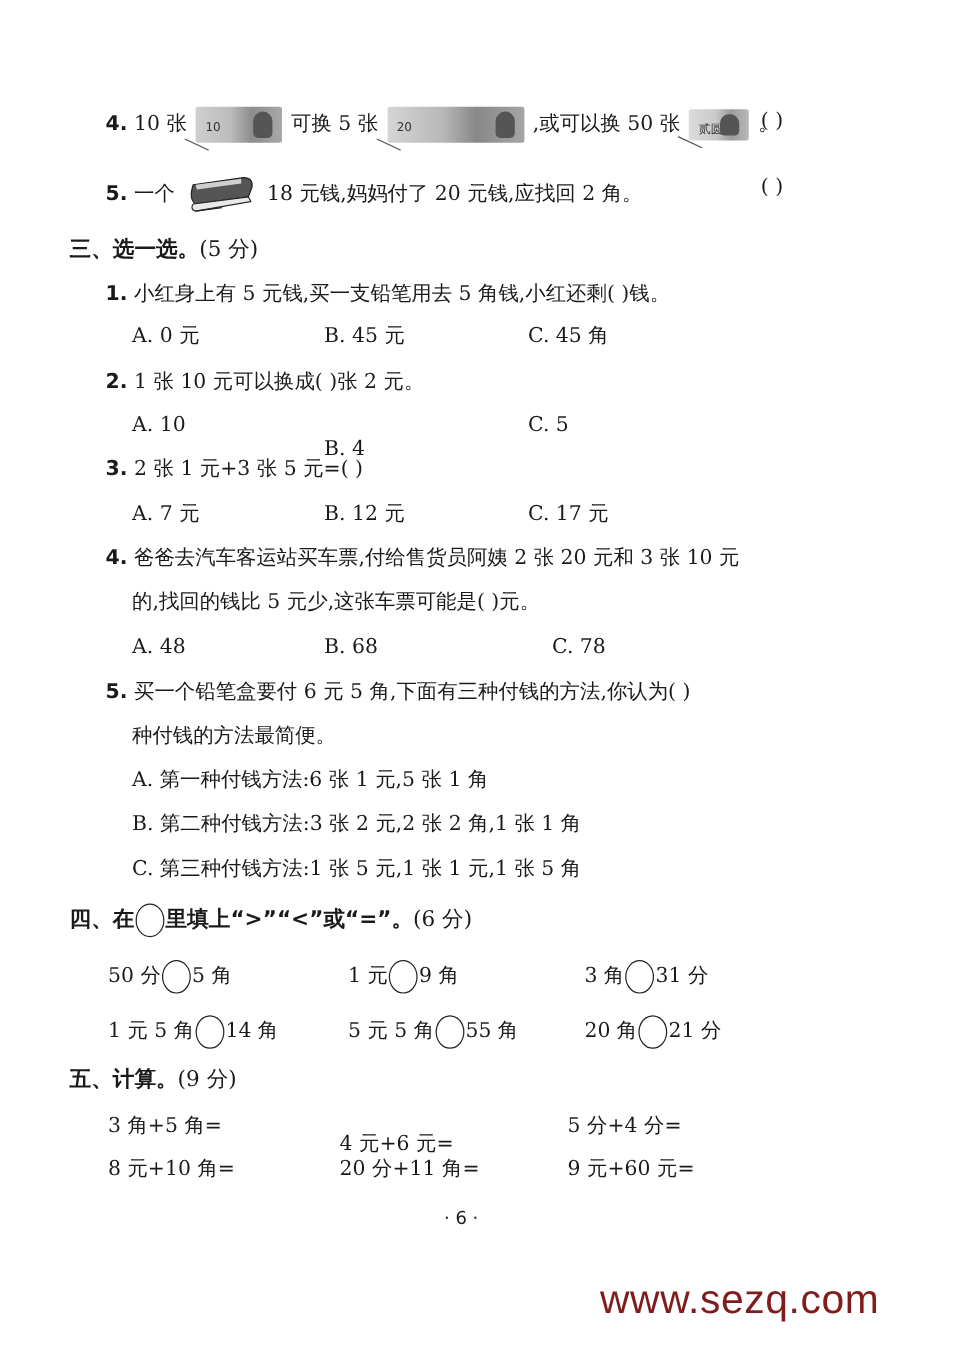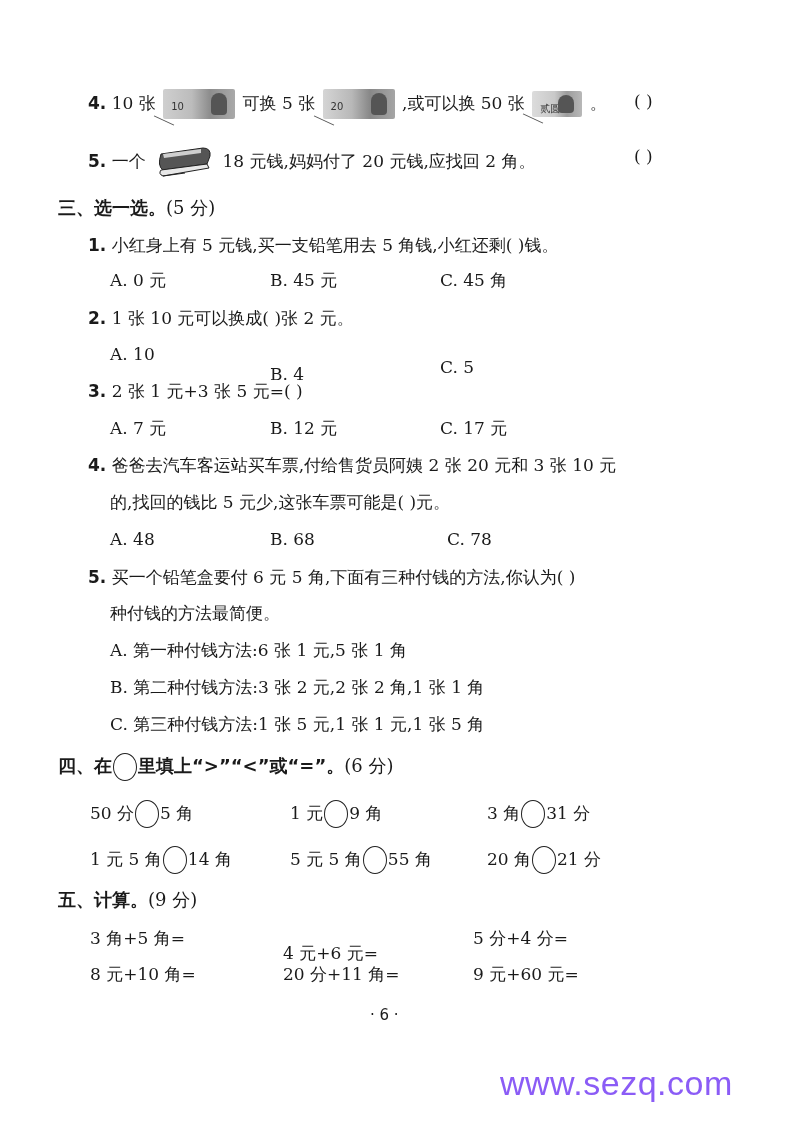--- a/index.html
+++ b/index.html
@@ -7,30 +7,30 @@
          font-family: "DejaVu Serif", "Liberation Serif", serif; color: #1a1a1a; }
   .line { position: absolute; font-size: 17px; line-height: 24px; white-space: nowrap; }
   .qnum { font-weight: bold; font-family: "DejaVu Sans", "Liberation Sans", sans-serif; }
   .sec { position: absolute; font-size: 18px; line-height: 24px; white-space: nowrap; }
   .sec .title { font-weight: bold; font-family: "DejaVu Sans", "Liberation Sans", sans-serif; }
   .paren { position: absolute; font-size: 17px; line-height: 24px; }
   .opt { position: absolute; font-size: 17px; line-height: 24px; white-space: nowrap; }
   .note { display: inline-block; vertical-align: middle; width: 72px; height: 30px;
           border-radius: 2px; position: relative; margin: 0 2px; }
   .note.n10 { background: linear-gradient(90deg,#cfcfcf 0%,#bcbcbc 40%,#8d8d8d 65%,#a9a9a9 100%); }
-  .note.n20 { background: linear-gradient(90deg,#d5d5d5 0%,#b8b8b8 40%,#888 65%,#a5a5a5 100%); }
+  .note.n20 { background: linear-gradient(90deg,#d5d5d5 0%,#b8b8b8 40%,#888 65%,#a5a5a5 100%); padding-left: 42px; }
   .note.n2 { background: linear-gradient(90deg,#dcdcdc 0%,#c9c9c9 45%,#9c9c9c 70%,#b8b8b8 100%); width: 50px; height: 26px; }
   .note .face { position: absolute; right: 8px; top: 4px; width: 16px; height: 22px; border-radius: 8px 8px 4px 4px; background: #555; }
   .note .val { position: absolute; left: 8px; top: 6px; font-size: 10px; font-family: "DejaVu Sans", sans-serif; color: #333; }
   .note .tail { position: absolute; left: -10px; bottom: -2px; width: 22px; height: 1px; background: #555; transform: rotate(25deg); }
   .stapler { display: inline-block; vertical-align: middle; margin: 0 4px; }
   .circle { display: inline-block; width: 24px; height: 28px; border: 1.5px solid #222; border-radius: 50%;
             vertical-align: middle; margin: 0 1px; box-sizing: border-box; }
   .pageno { position: absolute; left: 370px; top: 1006px; font-size: 15px; font-family: "DejaVu Sans", sans-serif; }
-  .watermark { position: absolute; left: 500px; top: 1064px; font-size: 34px; color: #8b5cf6;
+  .watermark { position: absolute; left: 500px; top: 1064px; font-size: 34px; color: #7f1d1d;
                font-family: "Liberation Sans", sans-serif; letter-spacing: 0.5px; }
 </style>
 </head>
 <body>
 
 <div class="line" style="left:88px; top:89px;">
   <span class="qnum">4.</span>
   <span>10 张</span>
   <span class="note n10"><span class="tail"></span><span class="val">10</span><span class="face"></span></span>
   <span>可换 5 张</span>
@@ -65,38 +65,38 @@
 <div class="opt" style="left:110px; top:268px;">A. 0 元</div>
 <div class="opt" style="left:270px; top:268px;">B. 45 元</div>
 <div class="opt" style="left:440px; top:268px;">C. 45 角</div>
 
 <div class="line" style="left:88px; top:306px;">
   <span class="qnum">2.</span>
   <span>1 张 10 元可以换成(        )张 2 元。</span>
 </div>
 <div class="opt" style="left:110px; top:342px;">A. 10</div>
 <div class="opt" style="left:270px; top:342px;margin-top:20px;">B. 4</div>
-<div class="opt" style="left:440px; top:342px;margin-top:13px;">C. 5</div>
+<div class="opt" style="left:440px; top:342px;">C. 5</div>
 
 <div class="line" style="left:88px; top:379px;">
   <span class="qnum">3.</span>
   <span>2 张 1 元+3 张 5 元=(        )</span>
 </div>
 <div class="opt" style="left:110px; top:416px;">A. 7 元</div>
 <div class="opt" style="left:270px; top:416px;">B. 12 元</div>
 <div class="opt" style="left:440px; top:416px;">C. 17 元</div>
 
 <div class="line" style="left:88px; top:453px;">
   <span class="qnum">4.</span>
   <span>爸爸去汽车客运站买车票,付给售货员阿姨 2 张 20 元和 3 张 10 元</span>
 </div>
 <div class="line" style="left:110px; top:490px;">的,找回的钱比 5 元少,这张车票可能是(        )元。</div>
 <div class="opt" style="left:110px; top:527px;">A. 48</div>
 <div class="opt" style="left:270px; top:527px;">B. 68</div>
-<div class="opt" style="left:447px; top:527px;">C. 78</div>
+<div class="opt" style="left:460px; top:527px;">C. 78</div>
 
 <div class="line" style="left:88px; top:565px;">
   <span class="qnum">5.</span>
   <span>买一个铅笔盒要付 6 元 5 角,下面有三种付钱的方法,你认为(        )</span>
 </div>
 <div class="line" style="left:110px; top:601px;">种付钱的方法最简便。</div>
 <div class="opt" style="left:110px; top:638px;">A. 第一种付钱方法:6 张 1 元,5 张 1 角</div>
 <div class="opt" style="left:110px; top:675px;">B. 第二种付钱方法:3 张 2 元,2 张 2 角,1 张 1 角</div>
 <div class="opt" style="left:110px; top:712px;">C. 第三种付钱方法:1 张 5 元,1 张 1 元,1 张 5 角</div>
 

